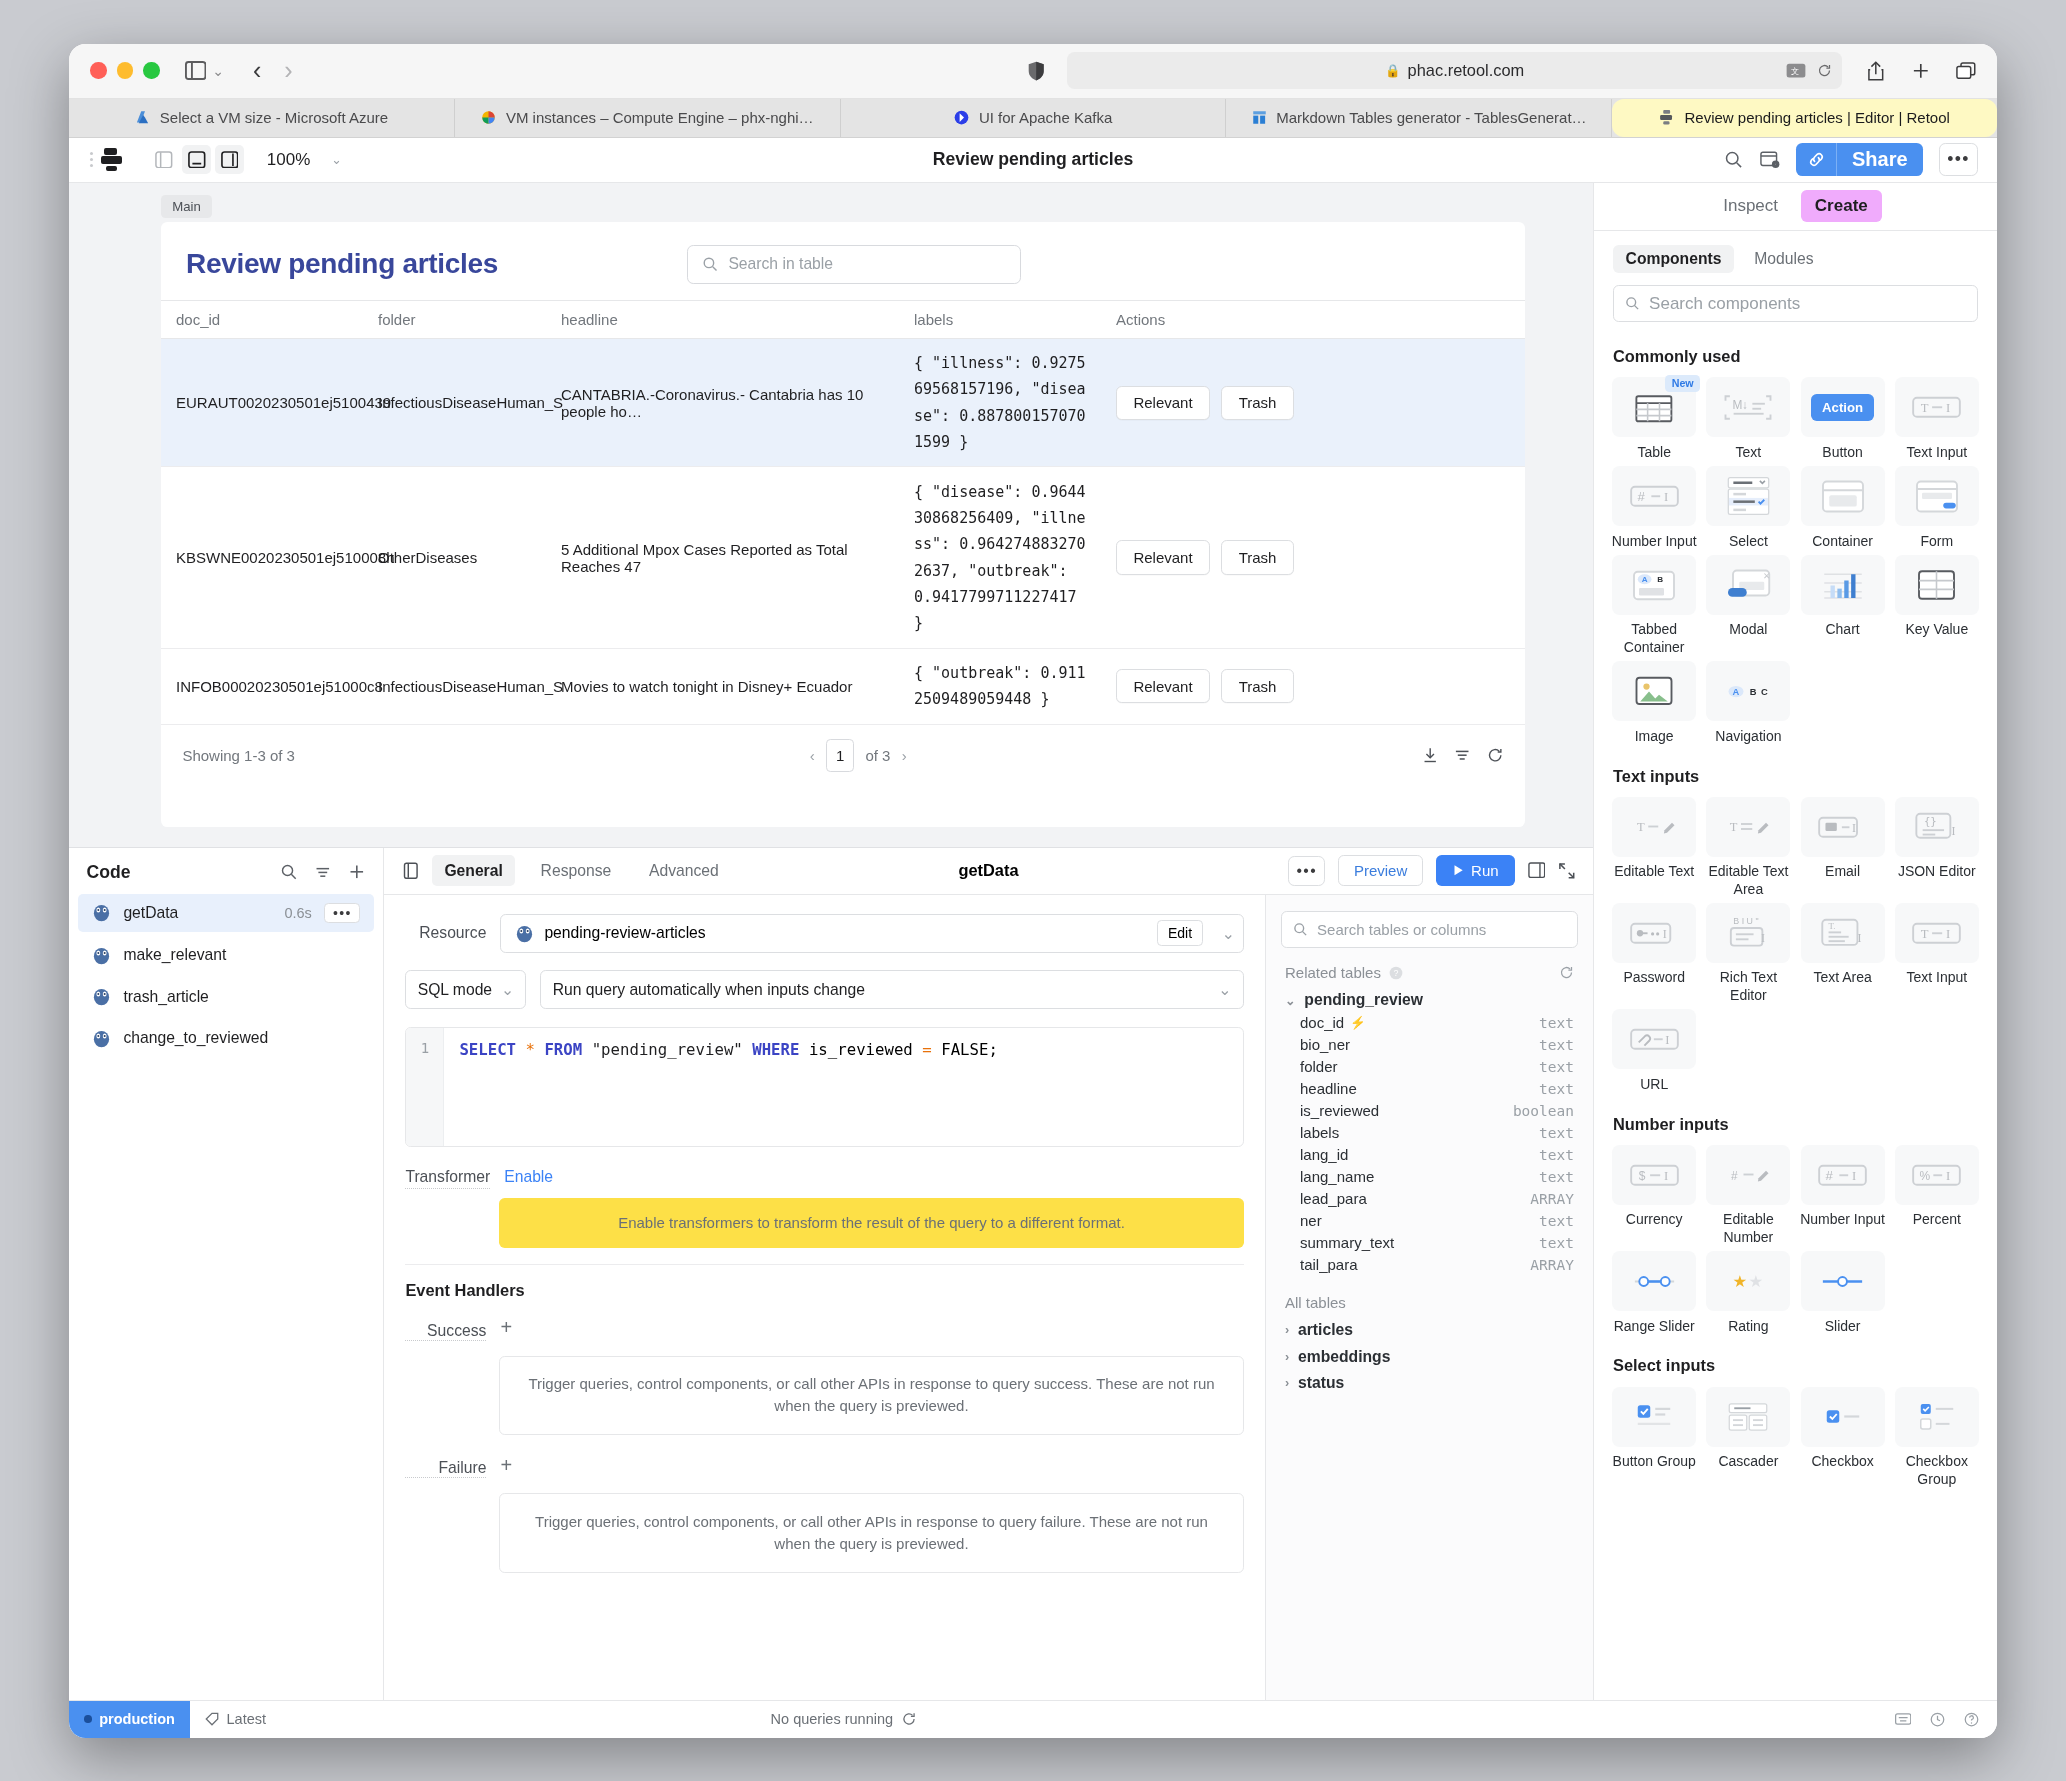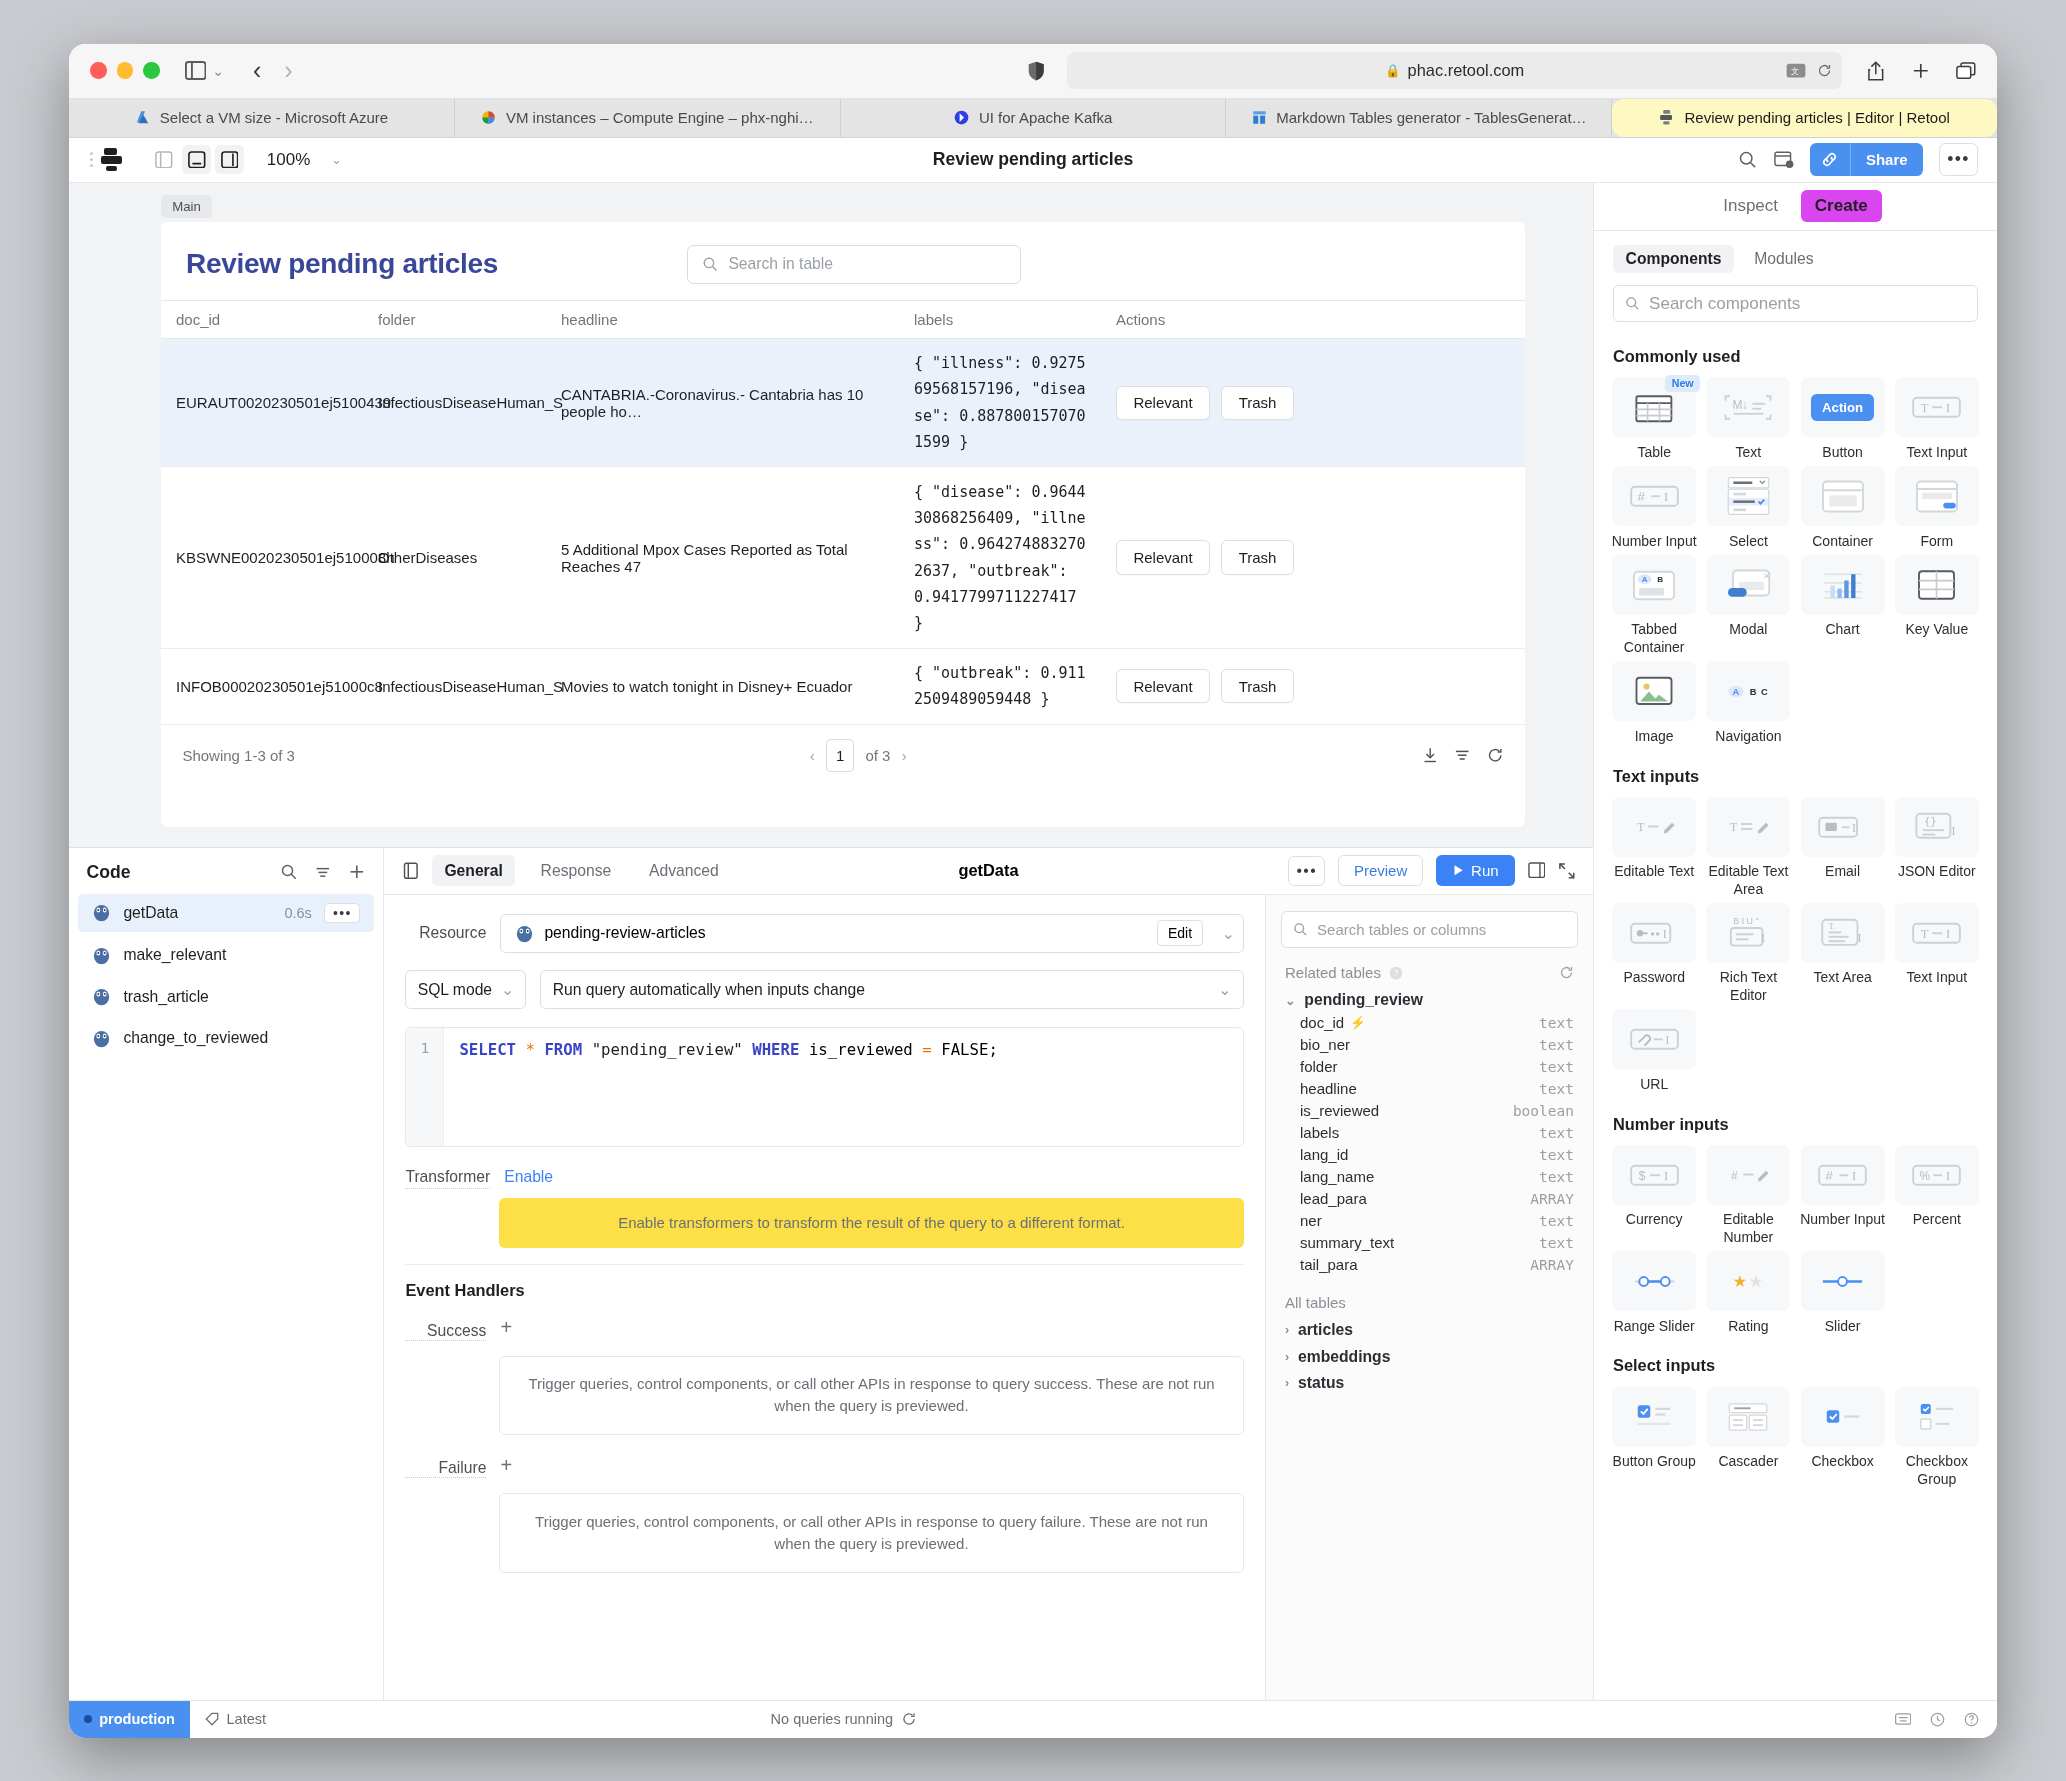--- a/index.html
+++ b/index.html
@@ -50,21 +50,21 @@
   .lb { width:29px; height:29px; border-radius:5px; display:flex; align-items:center; justify-content:center;}
   .lb.on { background:#f1f2f3;}
   .zoom-sel { margin-left:16.4px; font-size:17px; color:#1f1f21; display:flex; align-items:center; gap:21px;text-align:right;}
   .zoom-sel .cv { color:#9aa0a6; font-size:12.6px;}
   .rt-title { position:absolute; left:50%; transform:translateX(-50%); font-size:17.6px; font-weight:600; color:#1f1f21;}
   .rt-h-right { margin-left:auto; display:flex; align-items:center; gap:16.4px;}
   .share-grp { display:flex; }
   .share-link { background:#4a90f0; width:40px; height:33px; border-radius:6.3px 0 0 6.3px;
                 display:flex; align-items:center; justify-content:center; }
   .share-btn { background:#4a90f0; height:33px; border-radius:0 6.3px 6.3px 0; color:#fff;
-               font-size:15px; font-weight:700; display:flex; align-items:center; padding:0 15px;
+               font-size:20px; font-weight:700; display:flex; align-items:center; padding:0 15px;
                border-left:0.6px solid #7cb0f5;}
   .more-btn { width:39px; height:33px; border:0.6px solid #dcdee1; border-radius:6.3px;
               display:flex; align-items:center; justify-content:center; font-size:17.6px; color:#3c3c3e; letter-spacing:1.3px;}
 
   
   .rt-body { flex:1; display:flex; min-height:0; }
   .left-col { flex:1; display:flex; flex-direction:column; min-width:0; border-right:0.6px solid #e6e7e9;}
   .canvas-area { flex:0 0 665px; background:#f2f3f5; position:relative; overflow:hidden;
                  border-bottom:0.6px solid #e0e1e4;}
   .mainchip { position:absolute; left:92px; top:12.6px; background:#e7e8ea; color:#4c5056;
@@ -151,21 +151,21 @@
   .sc-sect .rf { margin-left:auto;}
   .sc-tbl { padding:6.3px 19px 2.5px 19px; font-size:15.7px; font-weight:700; color:#2b2f34; display:flex; gap:8.8px; align-items:center;}
   .sc-col { display:flex; padding:2.5px 19px 2.5px 34px; font-size:15px; color:#2b2f34; align-items:center;}
   .sc-col .ty { margin-left:auto; font-family:"DejaVu Sans Mono",monospace; font-size:14.5px; color:#9aa0a6;}
 
   
   .right-col { flex:0 0 403px; background:#fff; display:flex; flex-direction:column; overflow:hidden;}
   .rc-tabs { height:48px; display:flex; align-items:center; justify-content:center; gap:8.8px;
              border-bottom:0.6px solid #e6e7e9;}
   .rc-tab { font-size:17px; color:#6b7076; padding:5.7px 14px; border-radius:5.7px;}
-  .rc-tab.on { background:#d946ef; color:#1f1f21; font-weight:700;}
+  .rc-tab.on { background:#f0abfc; color:#1f1f21; font-weight:700;}
   .rc-sub { display:flex; gap:7.6px; padding:14px 19px 10px 19px;}
   .rc-stab { font-size:15.7px; color:#6b7076; padding:5px 12.6px; border-radius:5.7px;}
   .rc-stab.on { background:#f1f2f3; color:#1f1f21; font-weight:700;}
   .rc-search { margin:2.5px 19px 16.4px 19px; height:37px; border:0.6px solid #dcdee1; border-radius:5.7px;
                display:flex; align-items:center; gap:8.8px; padding:0 11.3px; font-size:17px; color:#9aa0a6;}
   .rc-h { padding:8.8px 19px 11.3px 19px; font-size:16.4px; font-weight:700; color:#1f1f21;}
   .comp-grid { display:grid; grid-template-columns:repeat(4,1fr); gap:5px 3.8px; padding:0 15px 12.6px 15px;}
   .comp { display:flex; flex-direction:column; align-items:center; gap:6.3px;}
   .comp .tile { width:84px; height:60px; background:#f7f8f9; border-radius:7.6px; position:relative;
                 display:flex; align-items:center; justify-content:center;}

